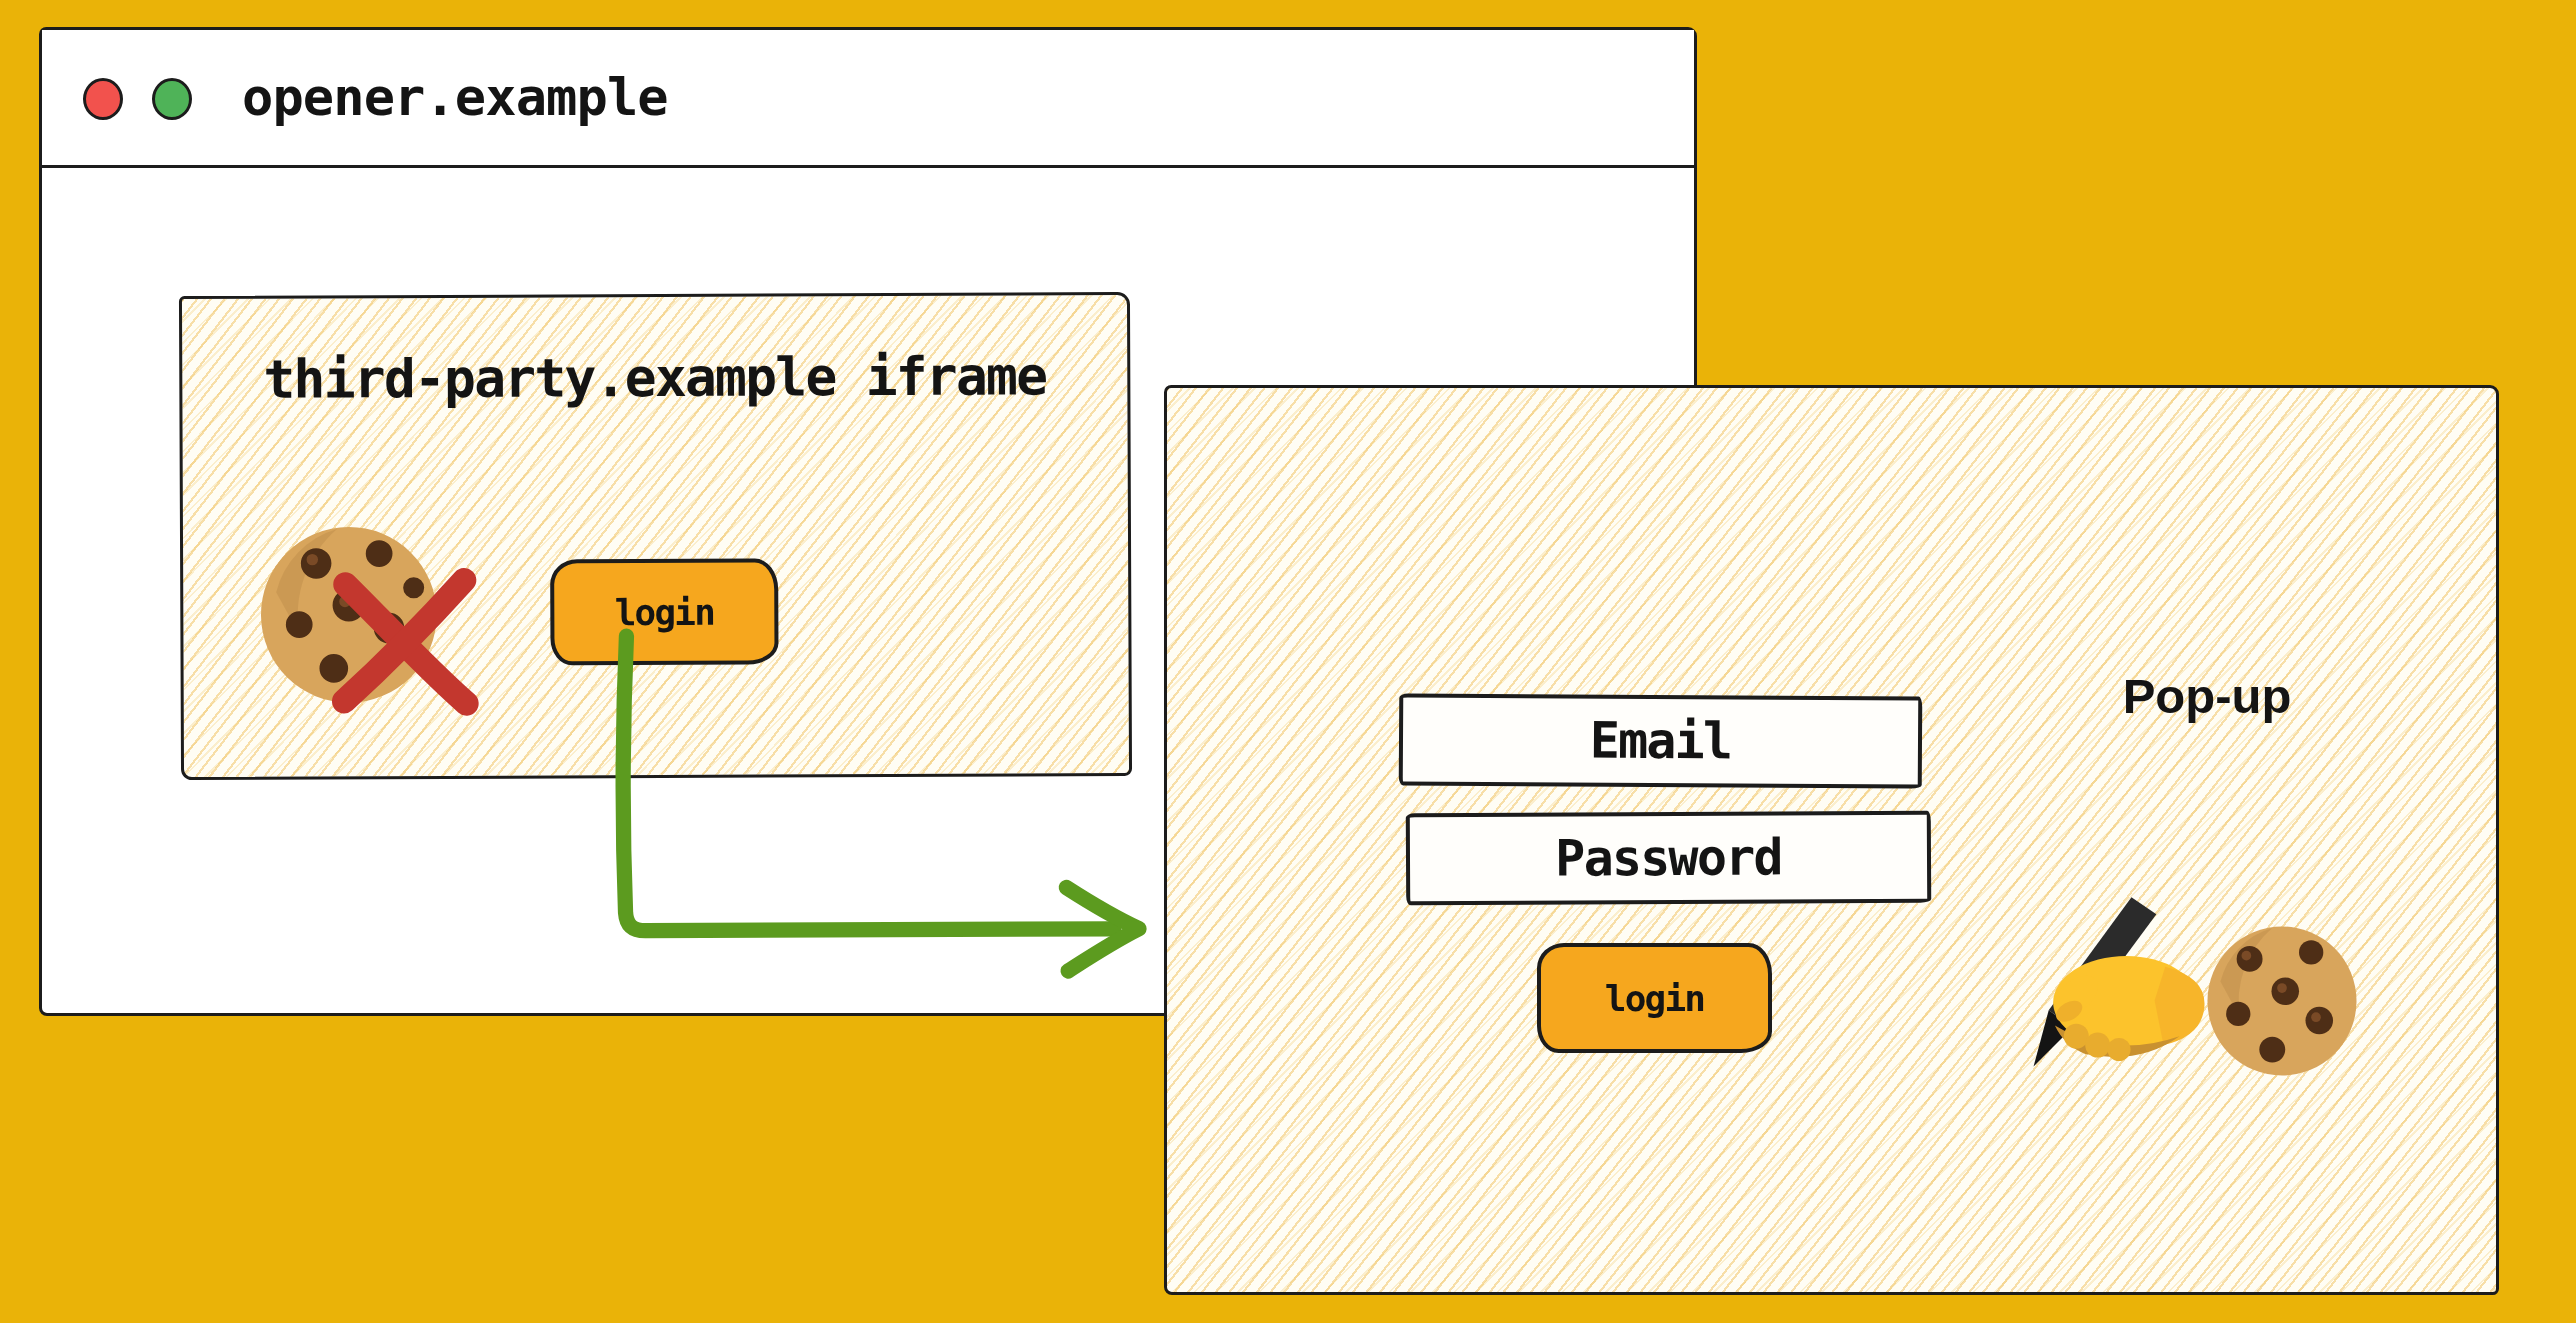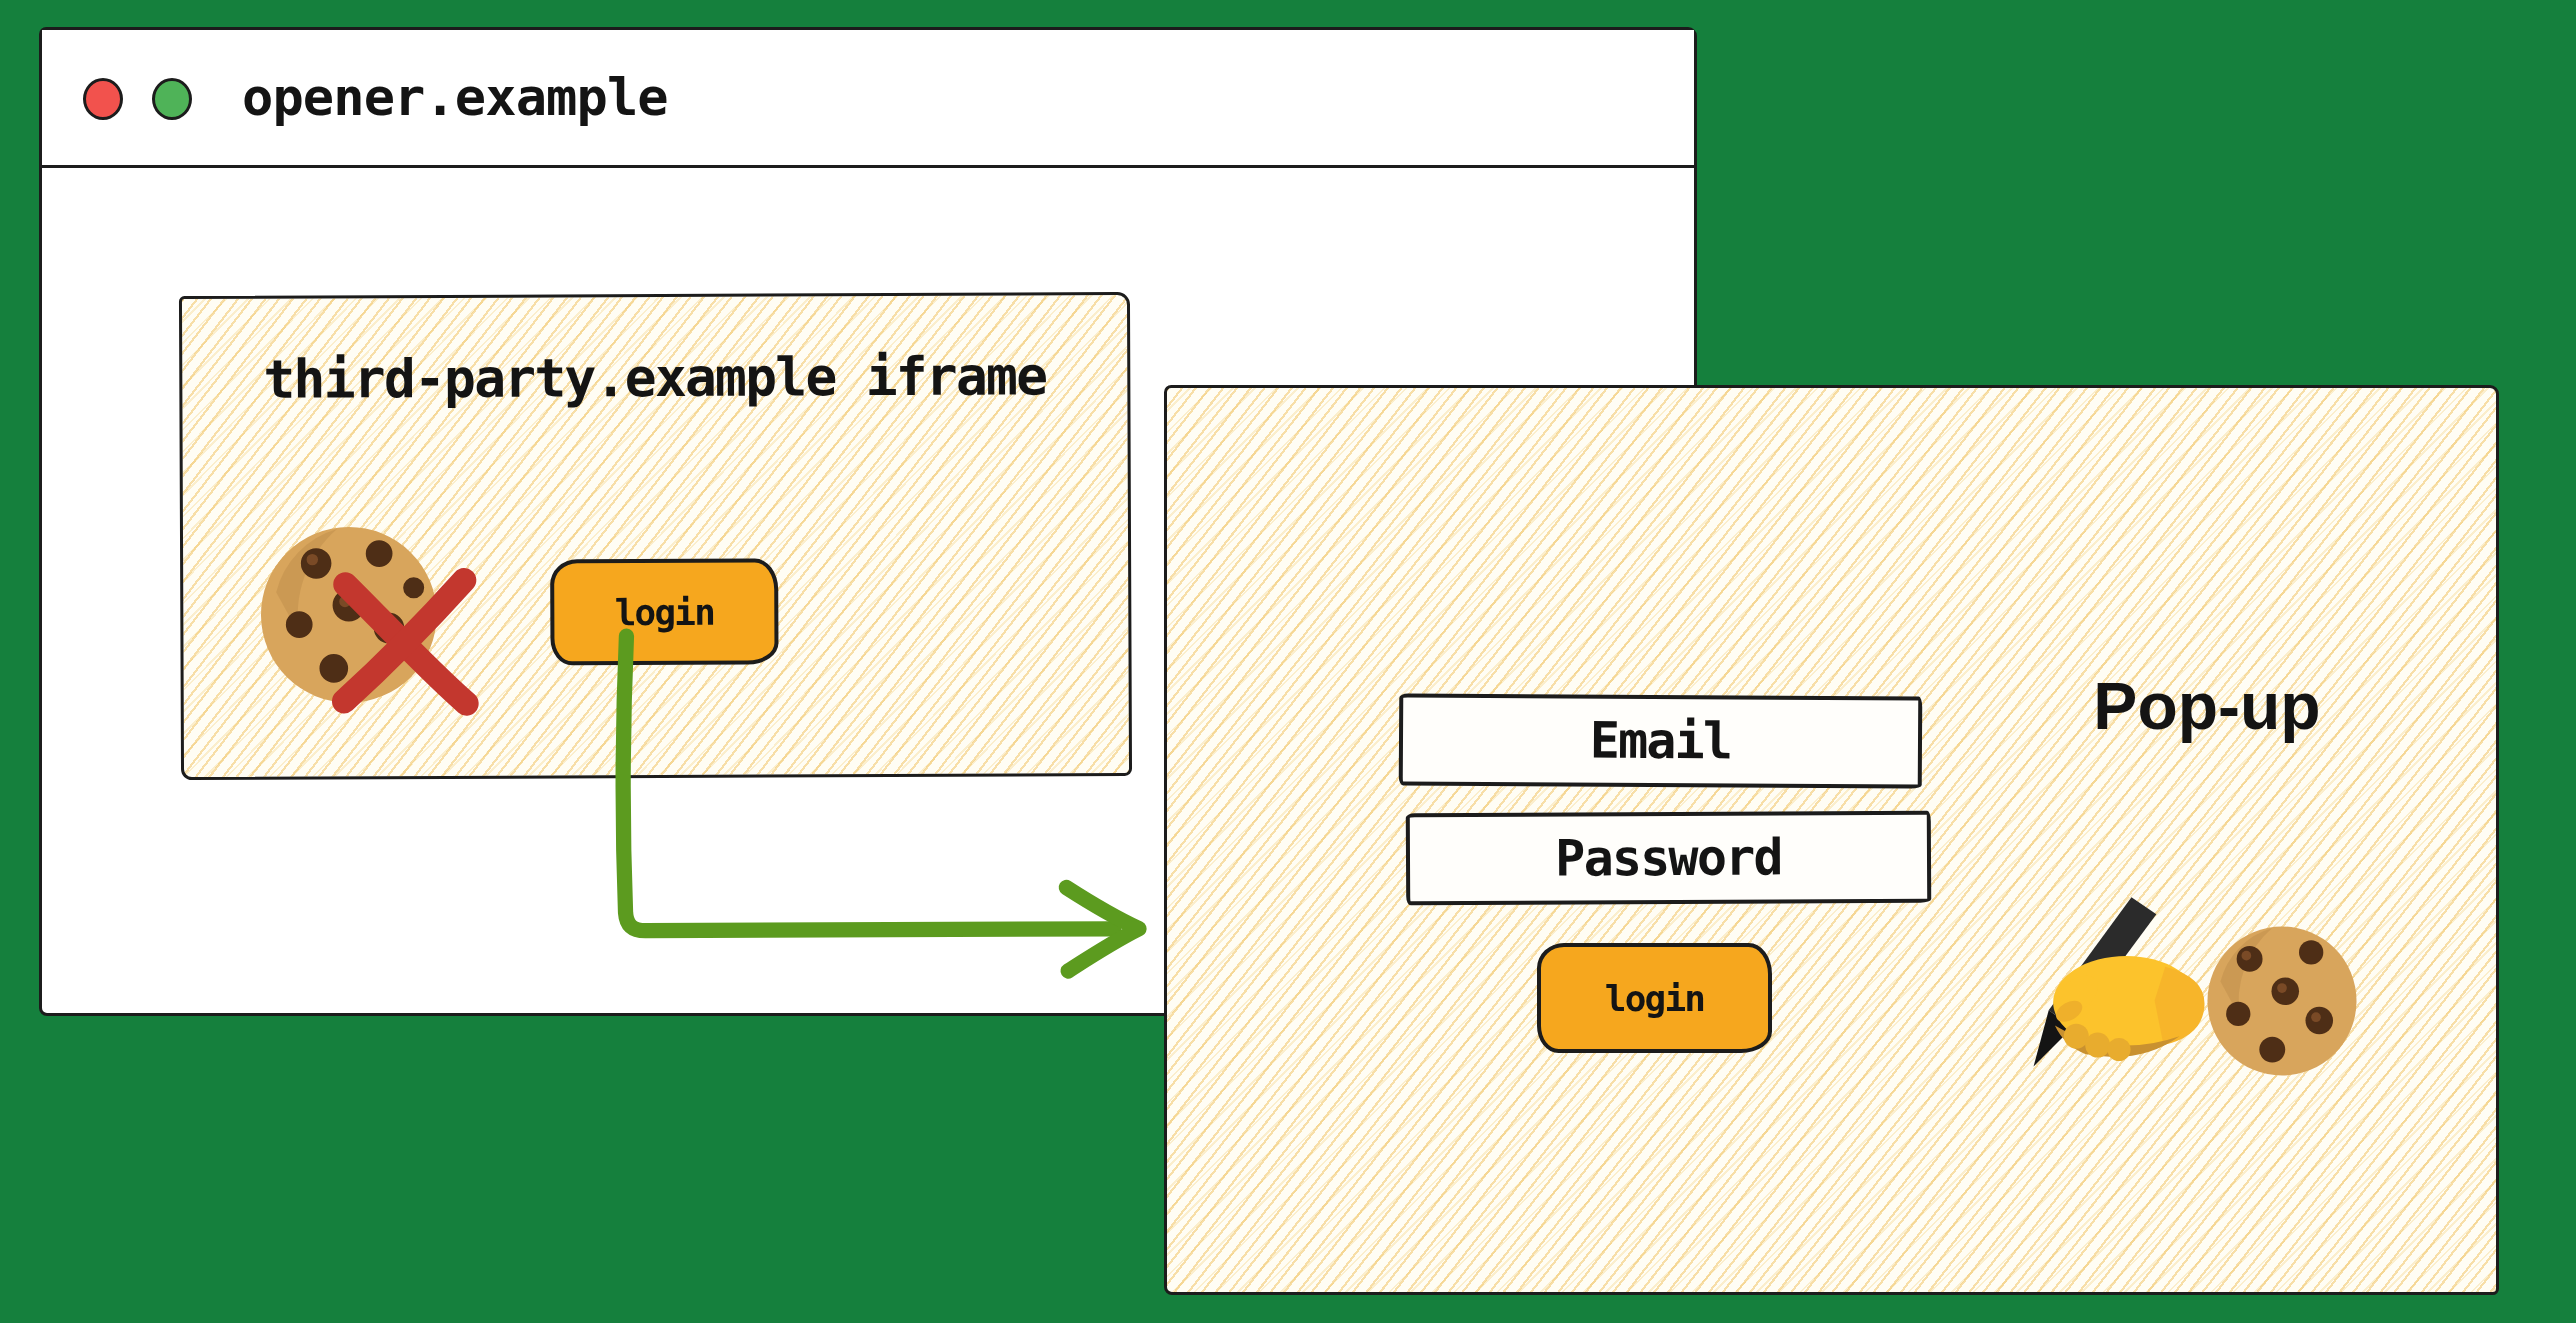--- a/index.html
+++ b/index.html
@@ -7,21 +7,21 @@
     --btn-orange:#F6A71E;
     --arrow-green:#5C9B1F;
     --x-red:#C3372E;
     --light-red:#F2524D;
     --light-green:#4FB358;
     --cream:#FFFDF4;
   }
   *{margin:0;padding:0;box-sizing:border-box;}
   html,body{background:#ffffff;}
   #canvas{
-    position:relative;width:2576px;height:1324px;background:#15803d;overflow:hidden;
+    position:relative;width:2576px;height:1324px;background:#eab308;overflow:hidden;
     font-family:"DejaVu Sans Mono","Liberation Mono",monospace;color:#141414;
   }
   .hatch{
     background-color:var(--cream);
     background-image:
       repeating-linear-gradient(128deg, rgba(240,192,92,0.50) 0 2.2px, transparent 2.2px 10.8px),
       repeating-linear-gradient(135deg, rgba(245,214,140,0.38) 0 1.8px, transparent 1.8px 15.3px);
   }
   .window{position:absolute;border:3.6px solid var(--ink);border-radius:7.2px 9px 6.3px 8px;}
   .titlebar{position:relative;display:flex;align-items:center;border-bottom:3.6px solid var(--ink);}
@@ -71,21 +71,21 @@
     position:absolute;display:flex;align-items:center;justify-content:center;
     background:#fffefb;border:4.5px solid var(--ink);
     border-radius:9px 3.6px 10.8px 4.5px / 4.5px 10.8px 3.6px 9px;
     font-weight:700;font-size:50px;letter-spacing:-1.8px;
   }
   #email-field{left:232px;top:307px;width:523px;height:92px;transform:rotate(0.35deg);}
   #password-field{left:239px;top:424px;width:525px;height:92px;transform:rotate(-0.3deg);}
   #popup-login{left:370px;top:555px;width:235px;height:110px;}
   #popup-label{
     position:absolute;left:905px;top:280px;width:270px;text-align:center;
-    font-family:"Liberation Sans","DejaVu Sans",sans-serif;font-weight:600;font-size:66px;letter-spacing:0;
+    font-family:"Liberation Sans","DejaVu Sans",sans-serif;font-weight:600;font-size:49px;letter-spacing:0;
   }
   #hand-svg{position:absolute;left:863px;top:505px;width:178px;height:184px;}
   #popup-cookie{left:1034px;top:532px;width:162px;height:162px;}
 </style>
 </head>
 <body>
 
 <div id="canvas">
 
   <div class="window" id="opener">

